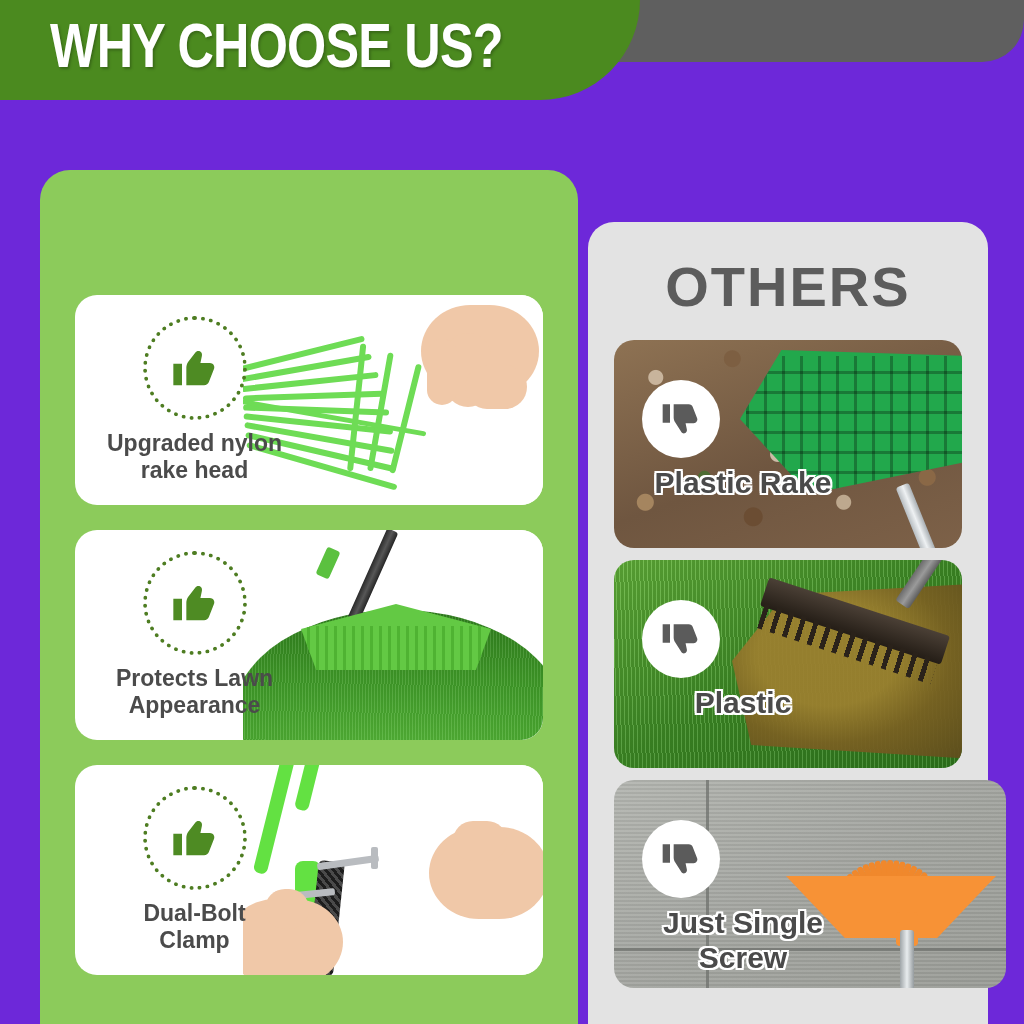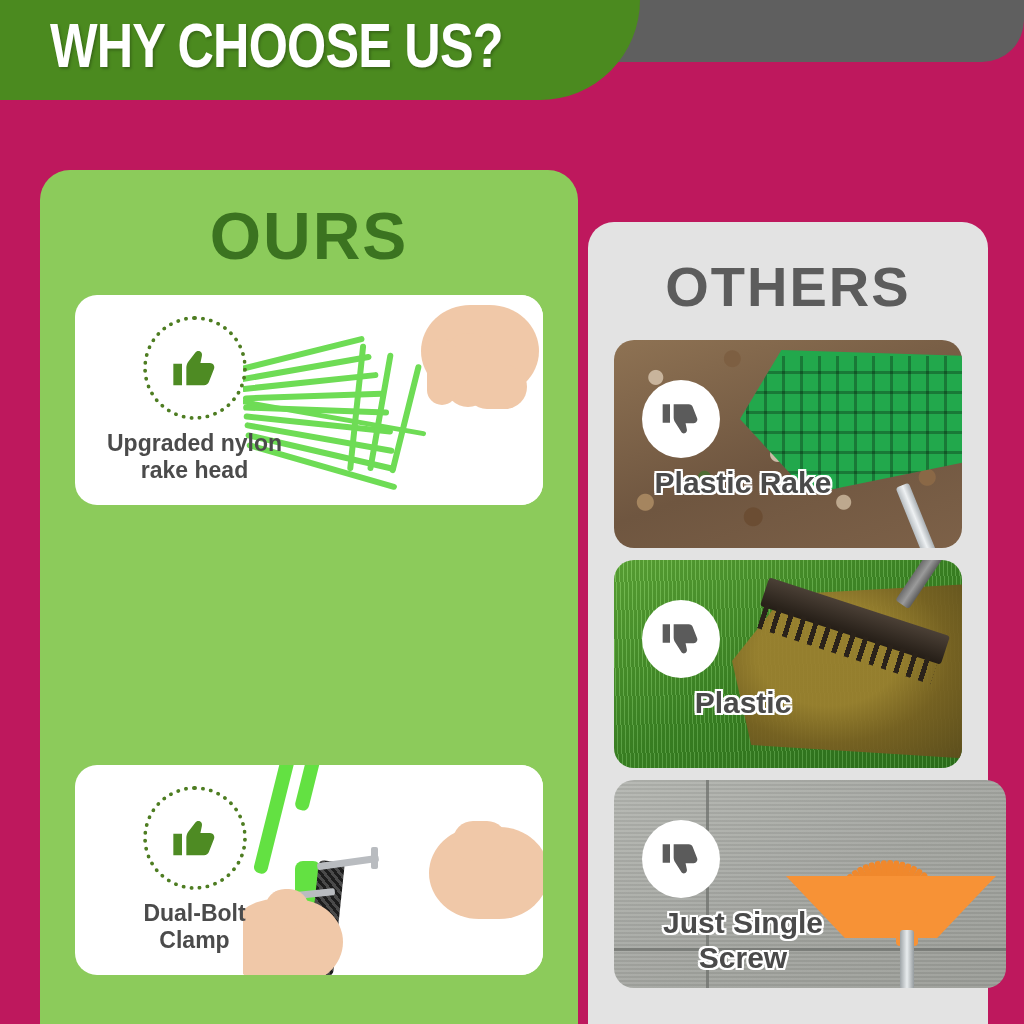--- a/index.html
+++ b/index.html
@@ -2,21 +2,21 @@
 <html><head>
 <meta charset="utf-8">
 <style>
   html,body{margin:0;padding:0;}
   body{
     width:1024px;height:1024px;overflow:hidden;
     background:#ffffff;
     font-family:"Liberation Sans", sans-serif;
     -webkit-font-smoothing:antialiased;
   }
-  .stage{position:relative;width:1024px;height:1024px;background:#be185d;overflow:hidden;}
+  .stage{position:relative;width:1024px;height:1024px;background:#6d28d9;overflow:hidden;}
 
   
   .header{position:absolute;left:0;top:0;width:1024px;height:110px;}
   .hdr-gray{
     position:absolute;left:600px;top:0;width:424px;height:62px;
     background:#5f5f5f;border-bottom-right-radius:42px;
   }
   .hdr-green{
     position:absolute;left:-10px;top:0;width:650px;height:100px;
     background:#4b8a1f;border-bottom-right-radius:130px;
@@ -251,21 +251,20 @@
 
 <div class="stage">
 
   <div class="header">
     <div class="hdr-gray"></div>
     <div class="hdr-green"></div>
     <div class="hdr-title">WHY CHOOSE US?</div>
   </div>
 
   <div class="panel-ours">
-    <div class="panel-title-ours">OURS</div>
 
     <div class="ours-card c0">
       <div class="ours-photo">
         <div class="ph-white"></div>
         <div>
           <div class="tine" style="left:-6px;top:56px;width:130px;height:6px;transform:rotate(-14deg);"></div>
           <div class="tine" style="left:-4px;top:70px;width:134px;height:6px;transform:rotate(-10deg);"></div>
           <div class="tine" style="left:-2px;top:84px;width:138px;height:6px;transform:rotate(-6deg);"></div>
           <div class="tine" style="left:0px;top:98px;width:142px;height:6px;transform:rotate(-2deg);"></div>
           <div class="tine" style="left:0px;top:112px;width:146px;height:6px;transform:rotate(2deg);"></div>
@@ -292,20 +291,41 @@
             <path fill="#4e8b23" d="M8 20h8.2c1 0 1.9-.6 2.2-1.5l2.4-6.1c.5-1.3-.5-2.7-1.9-2.7h-4.4l.7-3.4c.2-.9-.3-1.8-1.2-2.1-.7-.2-1.5.1-1.9.8L8.8 9.2c-.5.8-.8 1.7-.8 2.6V20z"></path>
           </svg>
         </div>
         <div class="ours-label">
           <span>Upgraded nylon</span><br>
           <span>rake head</span>
         </div>
       </div>
     </div>
 
+    <div class="ours-card c1">
+      <div class="ours-photo">
+        <div class="ph-white"></div>
+        <div class="grass-mound"></div>
+        <div class="pole2"></div>
+        <div class="pole2-collar"></div>
+        <div class="rake-head2"></div>
+      </div>
+      <div class="ours-left">
+        <div class="dot-circle">
+          <svg width="52" height="52" viewBox="0 0 24 24" aria-hidden="true">
+            <path fill="#4e8b23" d="M2 10h4v10H2z"></path>
+            <path fill="#4e8b23" d="M8 20h8.2c1 0 1.9-.6 2.2-1.5l2.4-6.1c.5-1.3-.5-2.7-1.9-2.7h-4.4l.7-3.4c.2-.9-.3-1.8-1.2-2.1-.7-.2-1.5.1-1.9.8L8.8 9.2c-.5.8-.8 1.7-.8 2.6V20z"></path>
+          </svg>
+        </div>
+        <div class="ours-label">
+          <span>Protects Lawn</span><br>
+          <span>Appearance</span>
+        </div>
+      </div>
+    </div>
 
     <div class="ours-card c2">
       <div class="ours-photo">
         <div class="ph-white"></div>
         <div>
           <div class="clamp-bar" style="left:24px;top:-10px;width:14px;height:120px;transform:rotate(14deg);"></div>
           <div class="clamp-bar" style="left:58px;top:-14px;width:14px;height:60px;transform:rotate(14deg);"></div>
 
           <div class="clamp-bar" style="left:52px;top:96px;width:26px;height:86px;border-radius:8px;"></div>
         </div>

